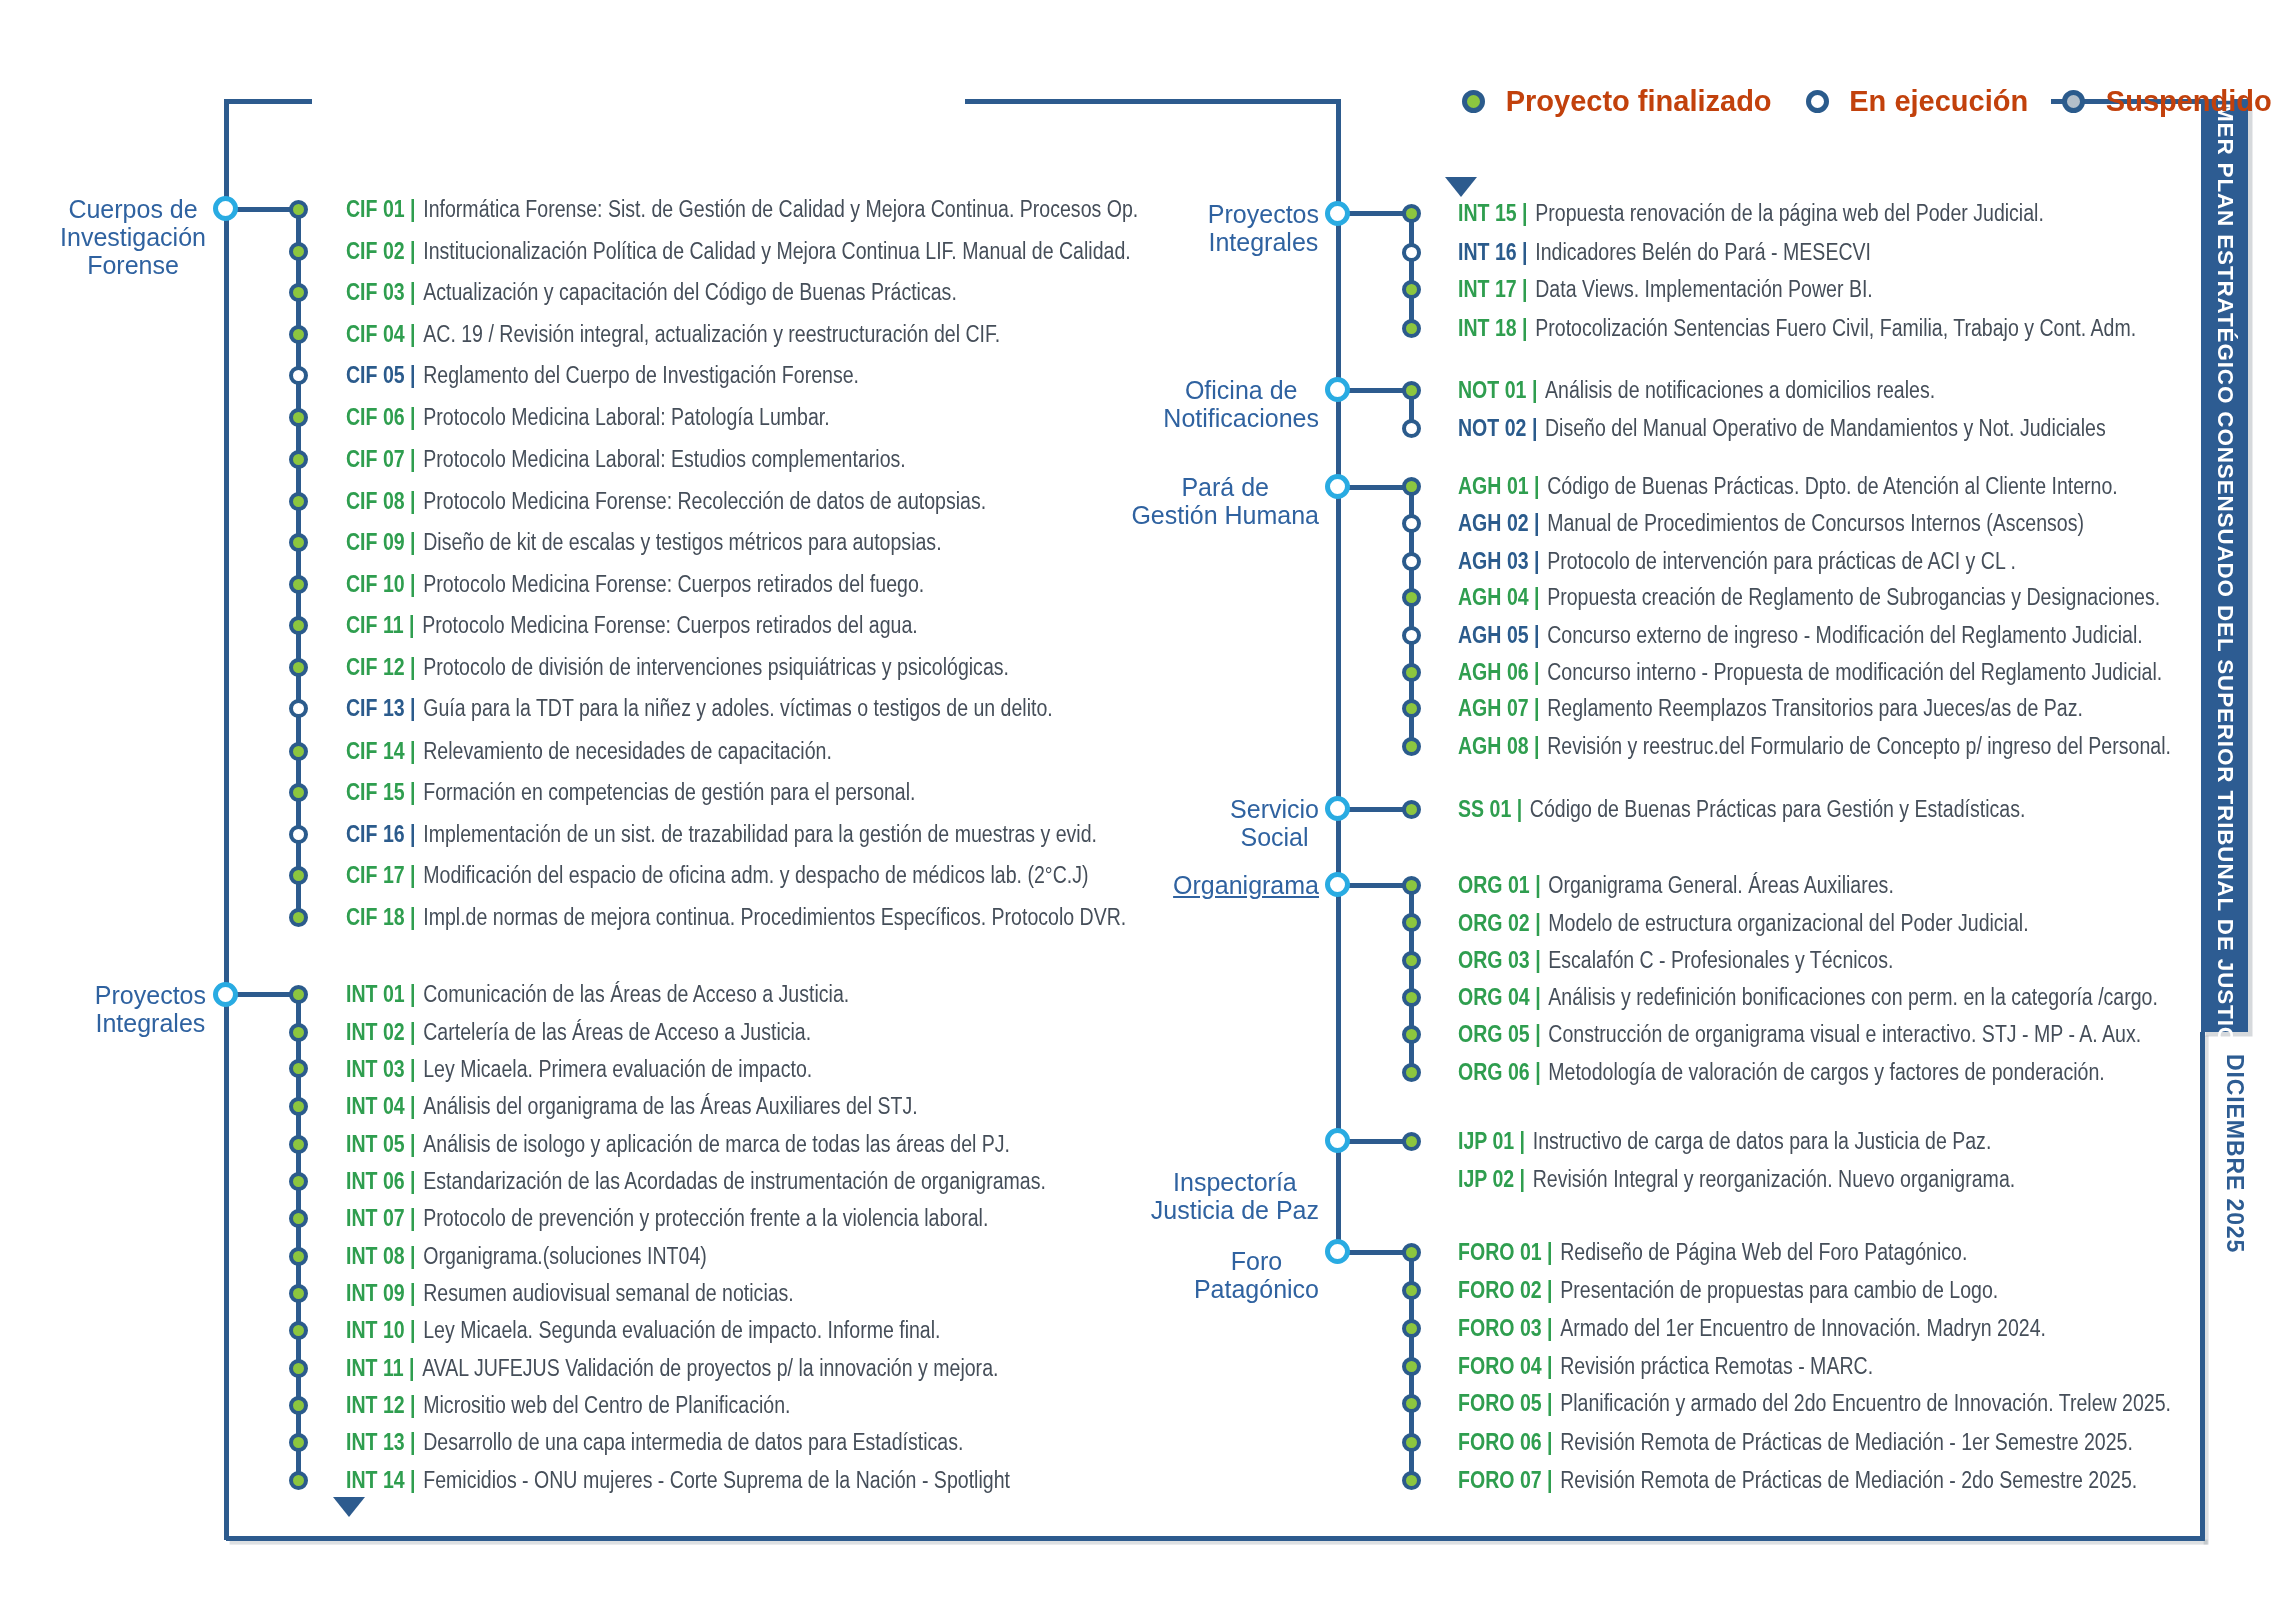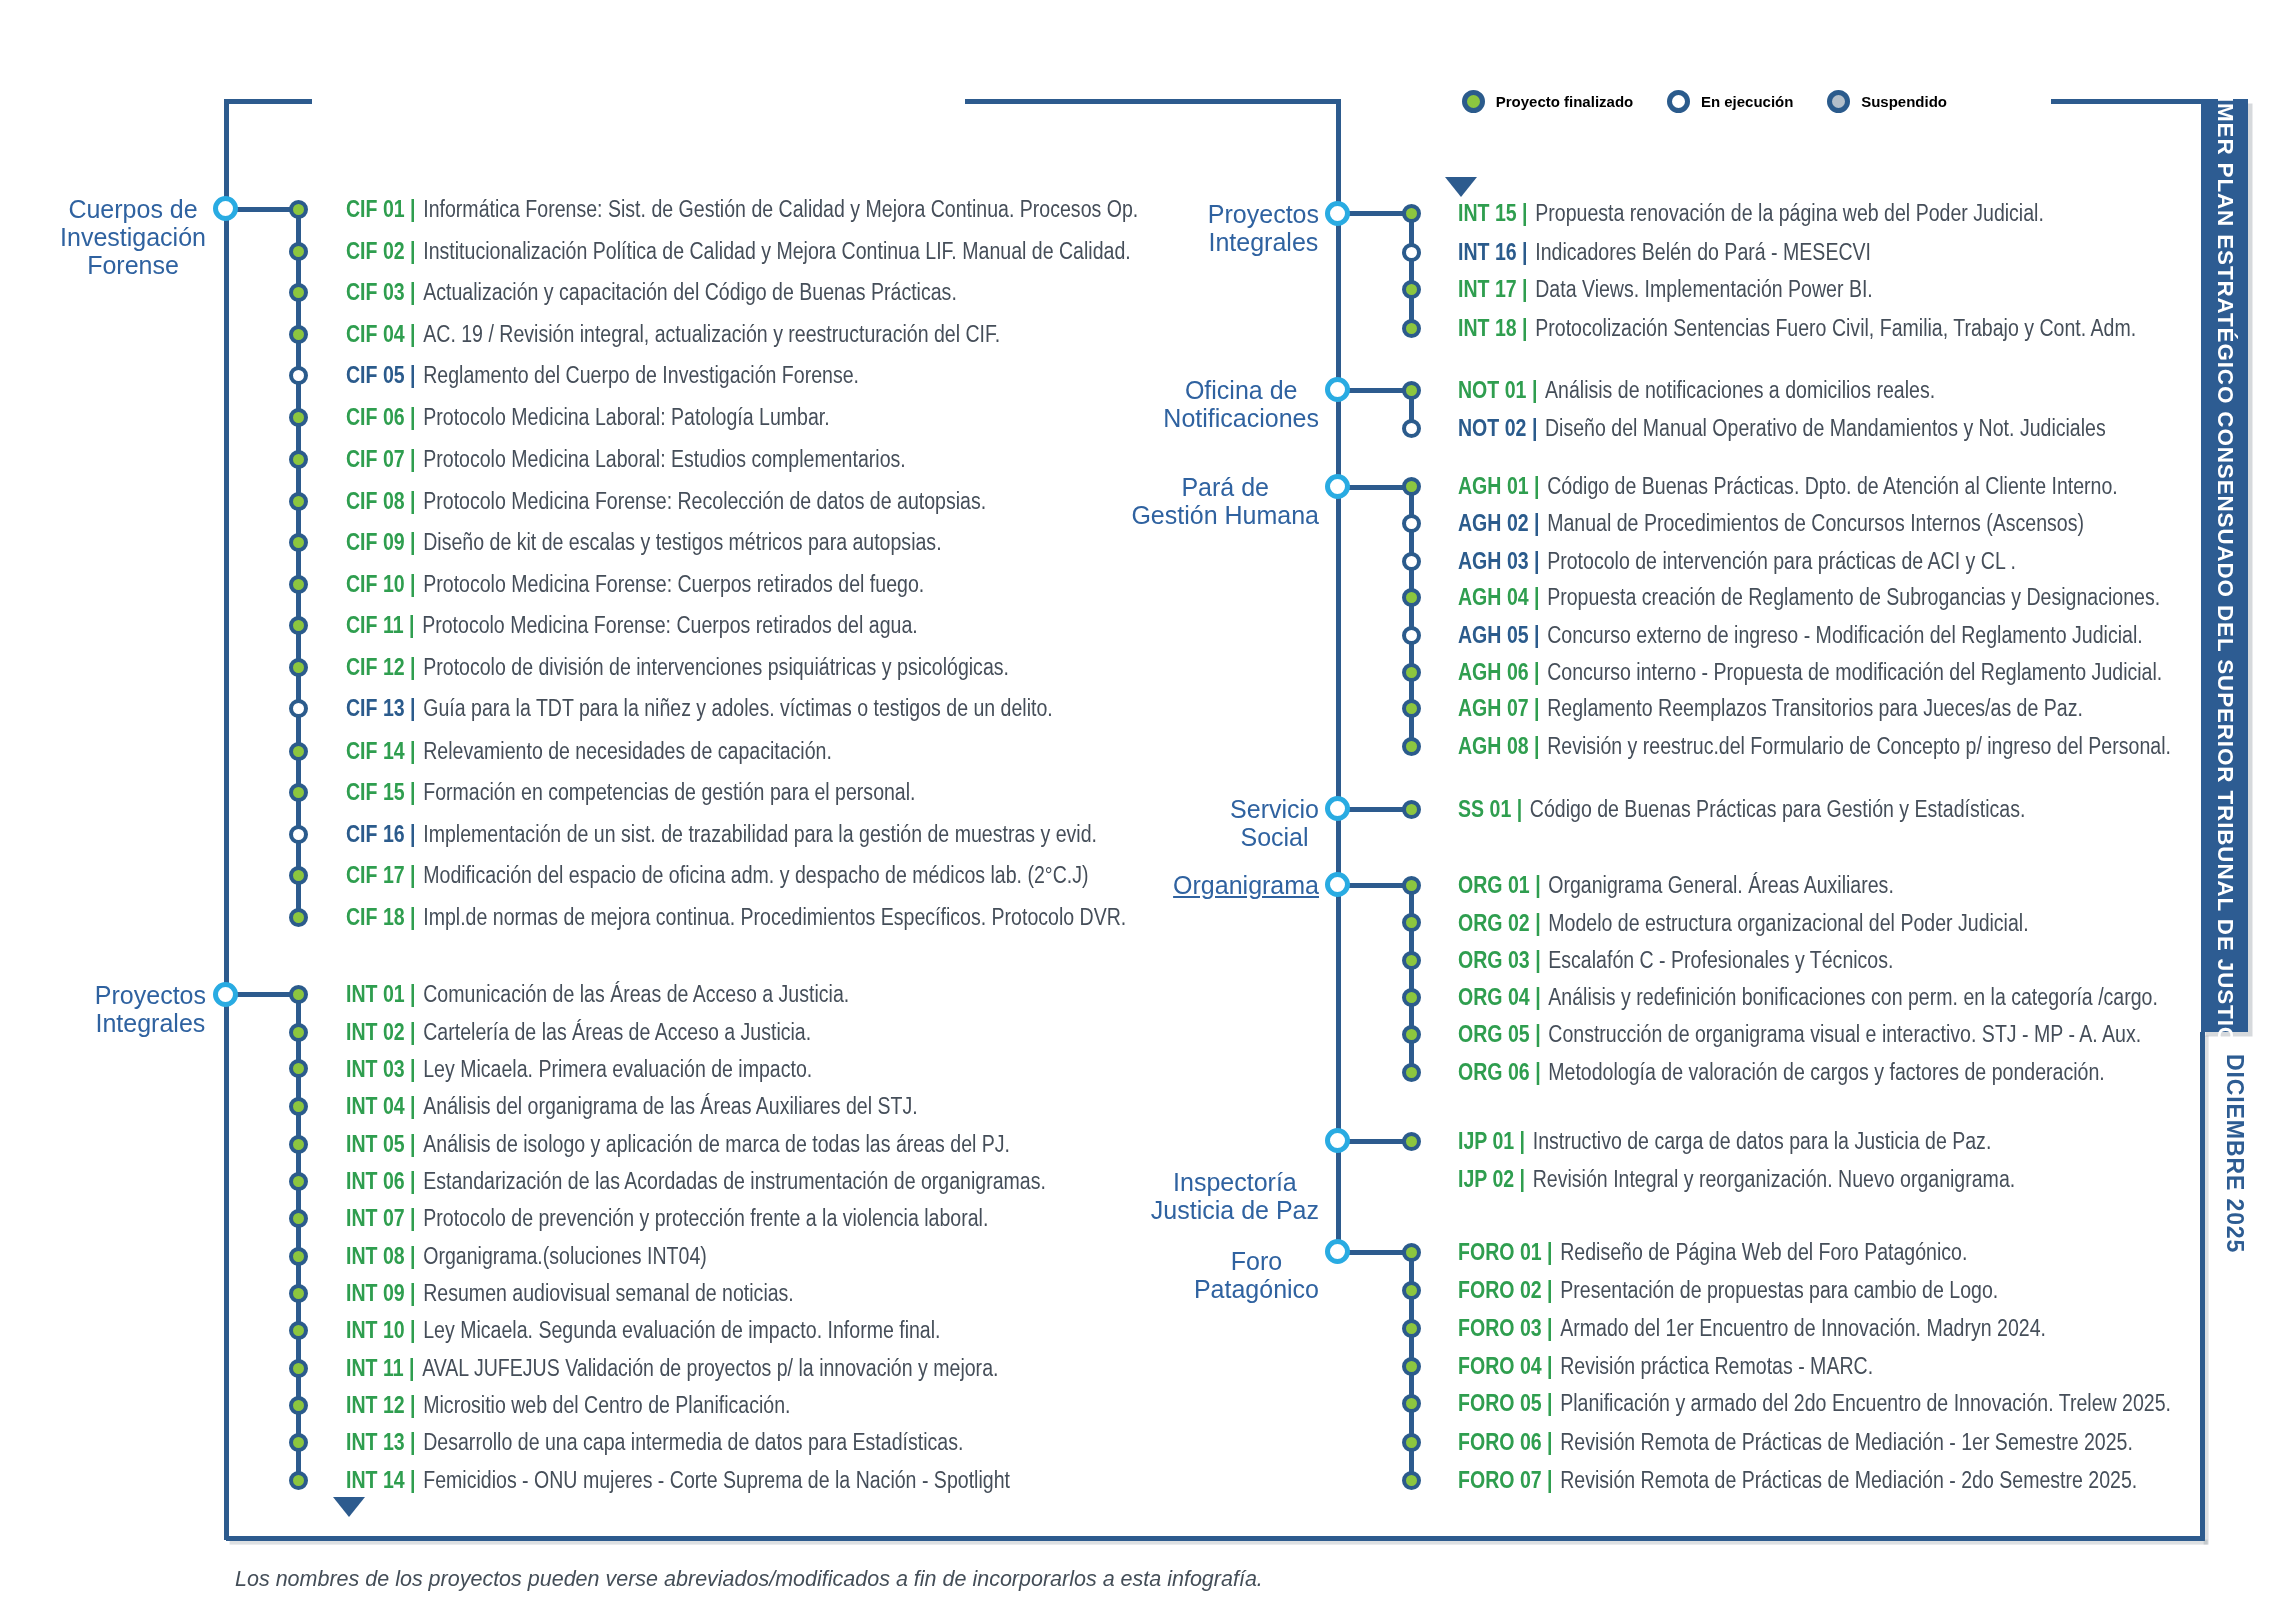--- a/index.html
+++ b/index.html
@@ -6,21 +6,21 @@
   #canvas{position:relative;width:2293px;height:1621px;background:#ffffff;overflow:hidden;
           font-family:"Liberation Sans",sans-serif;}
   .hline,.vline{position:absolute;background:#2d5b8e;z-index:1;}
   .hline{height:4.5px;}
   .vline{width:4.5px;}
   .shadowed{box-shadow:3.6px 3.6px 0 rgba(120,130,140,0.25);}
   #title{position:absolute;left:322px;top:75px;font-size:42px;color:#2e5c8f;letter-spacing:0.4px;white-space:nowrap;z-index:3;}
   #title .bold{font-weight:bold;}
   #legend{position:absolute;left:1462px;top:82px;height:38px;display:flex;align-items:center;gap:34px;z-index:3;}
   .legend-item{display:flex;align-items:center;gap:10.7px;white-space:nowrap;}
-  .legend-label{font-size:15px;font-weight:bold;color:#000000;}
+  .legend-label{font-size:29px;font-weight:bold;color:#c2410c;margin-left:10px;}
   .dot{box-sizing:border-box;border-radius:50%;}
   .dot-legend{width:23px;height:23px;border:5.4px solid #2b5b8c;}
   .st-done{background:#8cc63f;}
   .st-progress{background:#ffffff;}
   .st-suspended{background:#b3bfca;}
   .node{position:absolute;box-sizing:border-box;width:25px;height:25px;border-radius:50%;
         border:5.4px solid #29abe2;background:#fff;z-index:4;}
   .bullet{position:absolute;box-sizing:border-box;width:19px;height:19px;border-radius:50%;
           border:4.5px solid #2b5b8c;z-index:4;}
   .group-label{position:absolute;text-align:center;font-size:25px;line-height:28px;color:#2f62a0;z-index:3;white-space:nowrap;}
@@ -70,21 +70,20 @@
   </div>
 
   <div id="band">
     <div id="band-text">PRIMER PLAN ESTRATÉGICO CONSENSUADO DEL SUPERIOR TRIBUNAL DE JUSTICIA</div>
   </div>
   <div id="date-text">DICIEMBRE 2025</div>
 
   <div class="tri-down" style="left:333px;top:1497px;"></div>
   <div class="tri-down" style="left:1445px;top:177px;"></div>
 
-  <div id="footnote">Los nombres de los proyectos pueden verse abreviados/modificados a fin de incorporarlos a esta infografía.</div>
 
 <div class="group-label" style="right: 2087px; top: 195px;">
       <div>Cuerpos de</div>
       <div>Investigación</div>
       <div>Forense</div>
     </div>
     <div class="node" style="left: 213px; top: 196px;"></div>
     <div class="hline" style="left: 226px; top: 207px; width: 73px;"></div>
     <div class="vline" style="left: 296px; top: 209px; height: 708px;"></div>
     <div class="bullet st-done" style="left: 289px; top: 200px;"></div>

